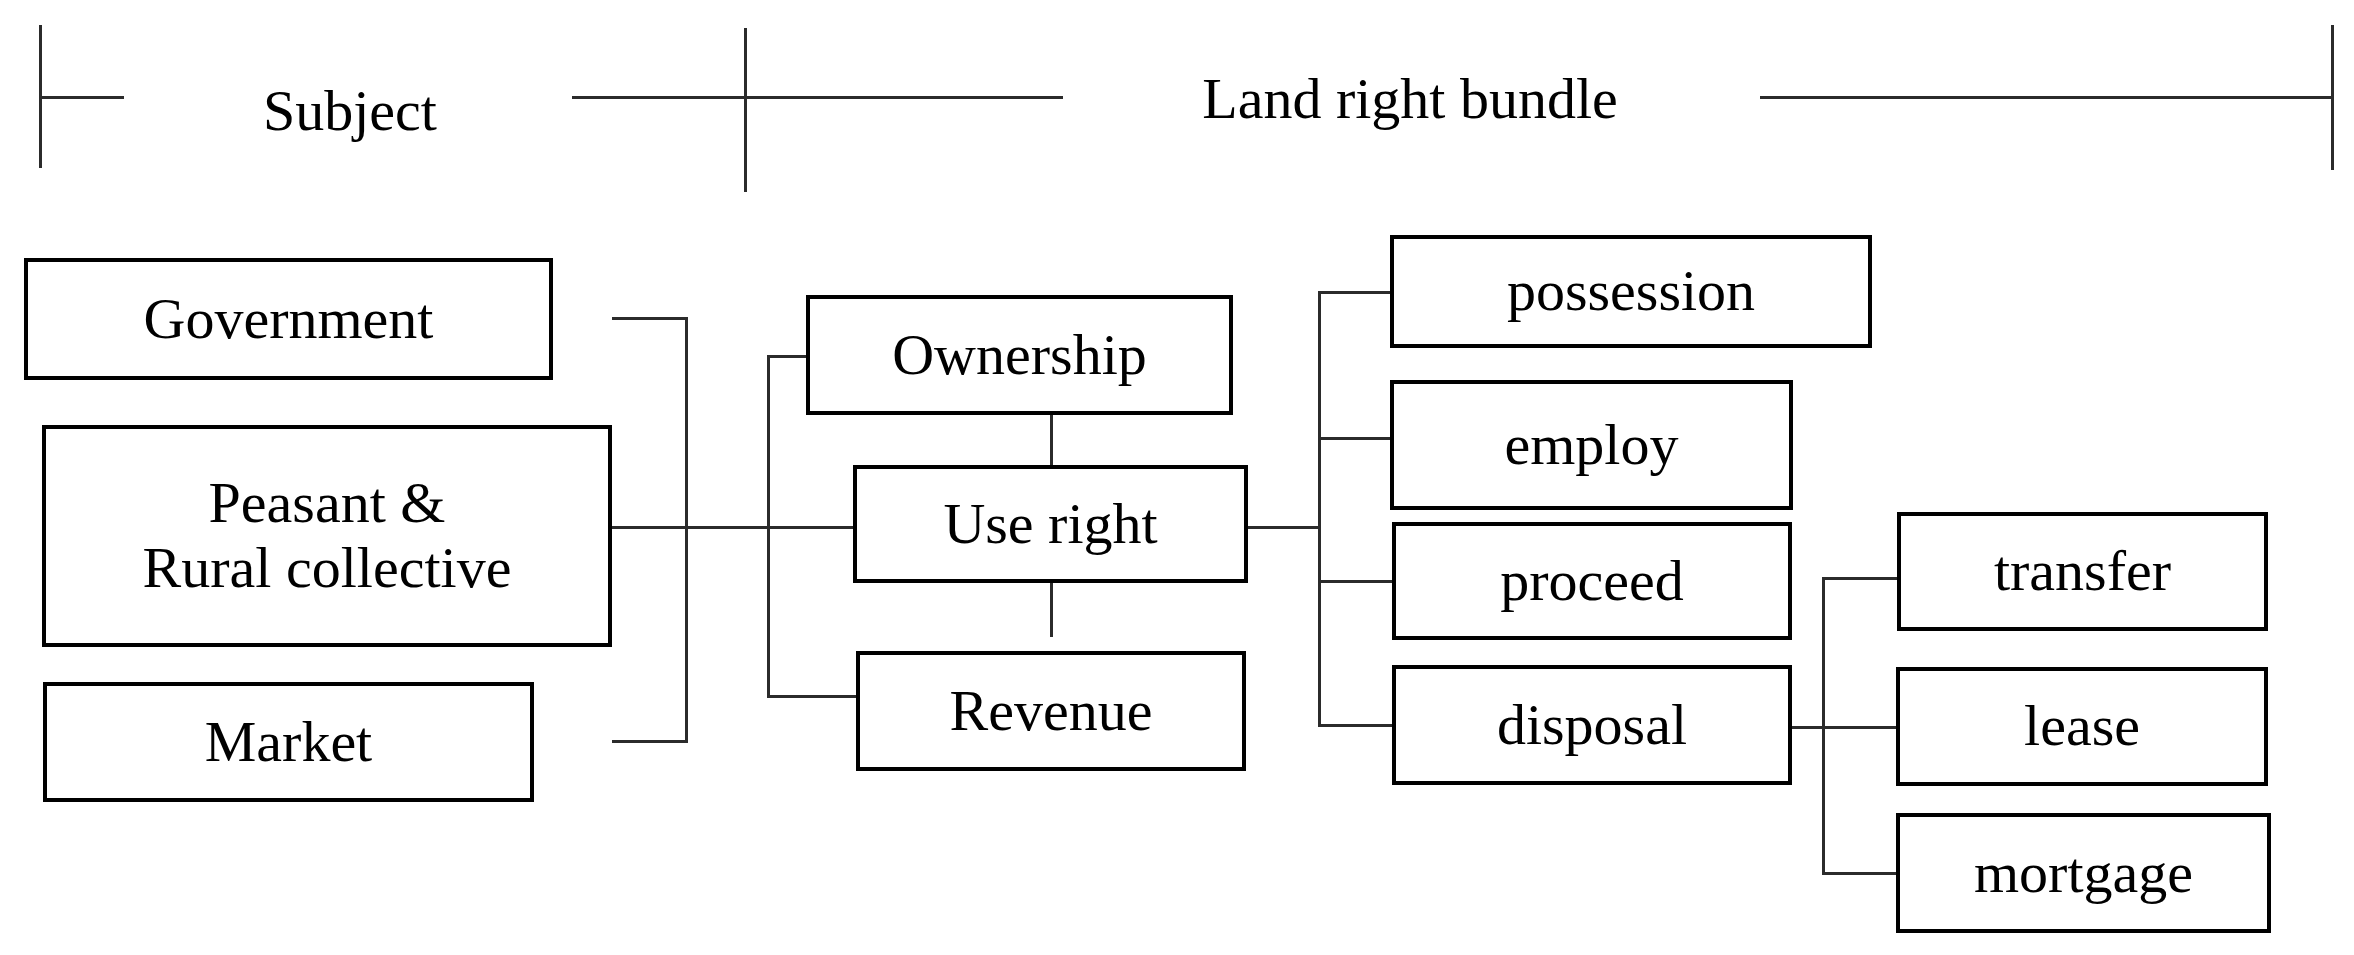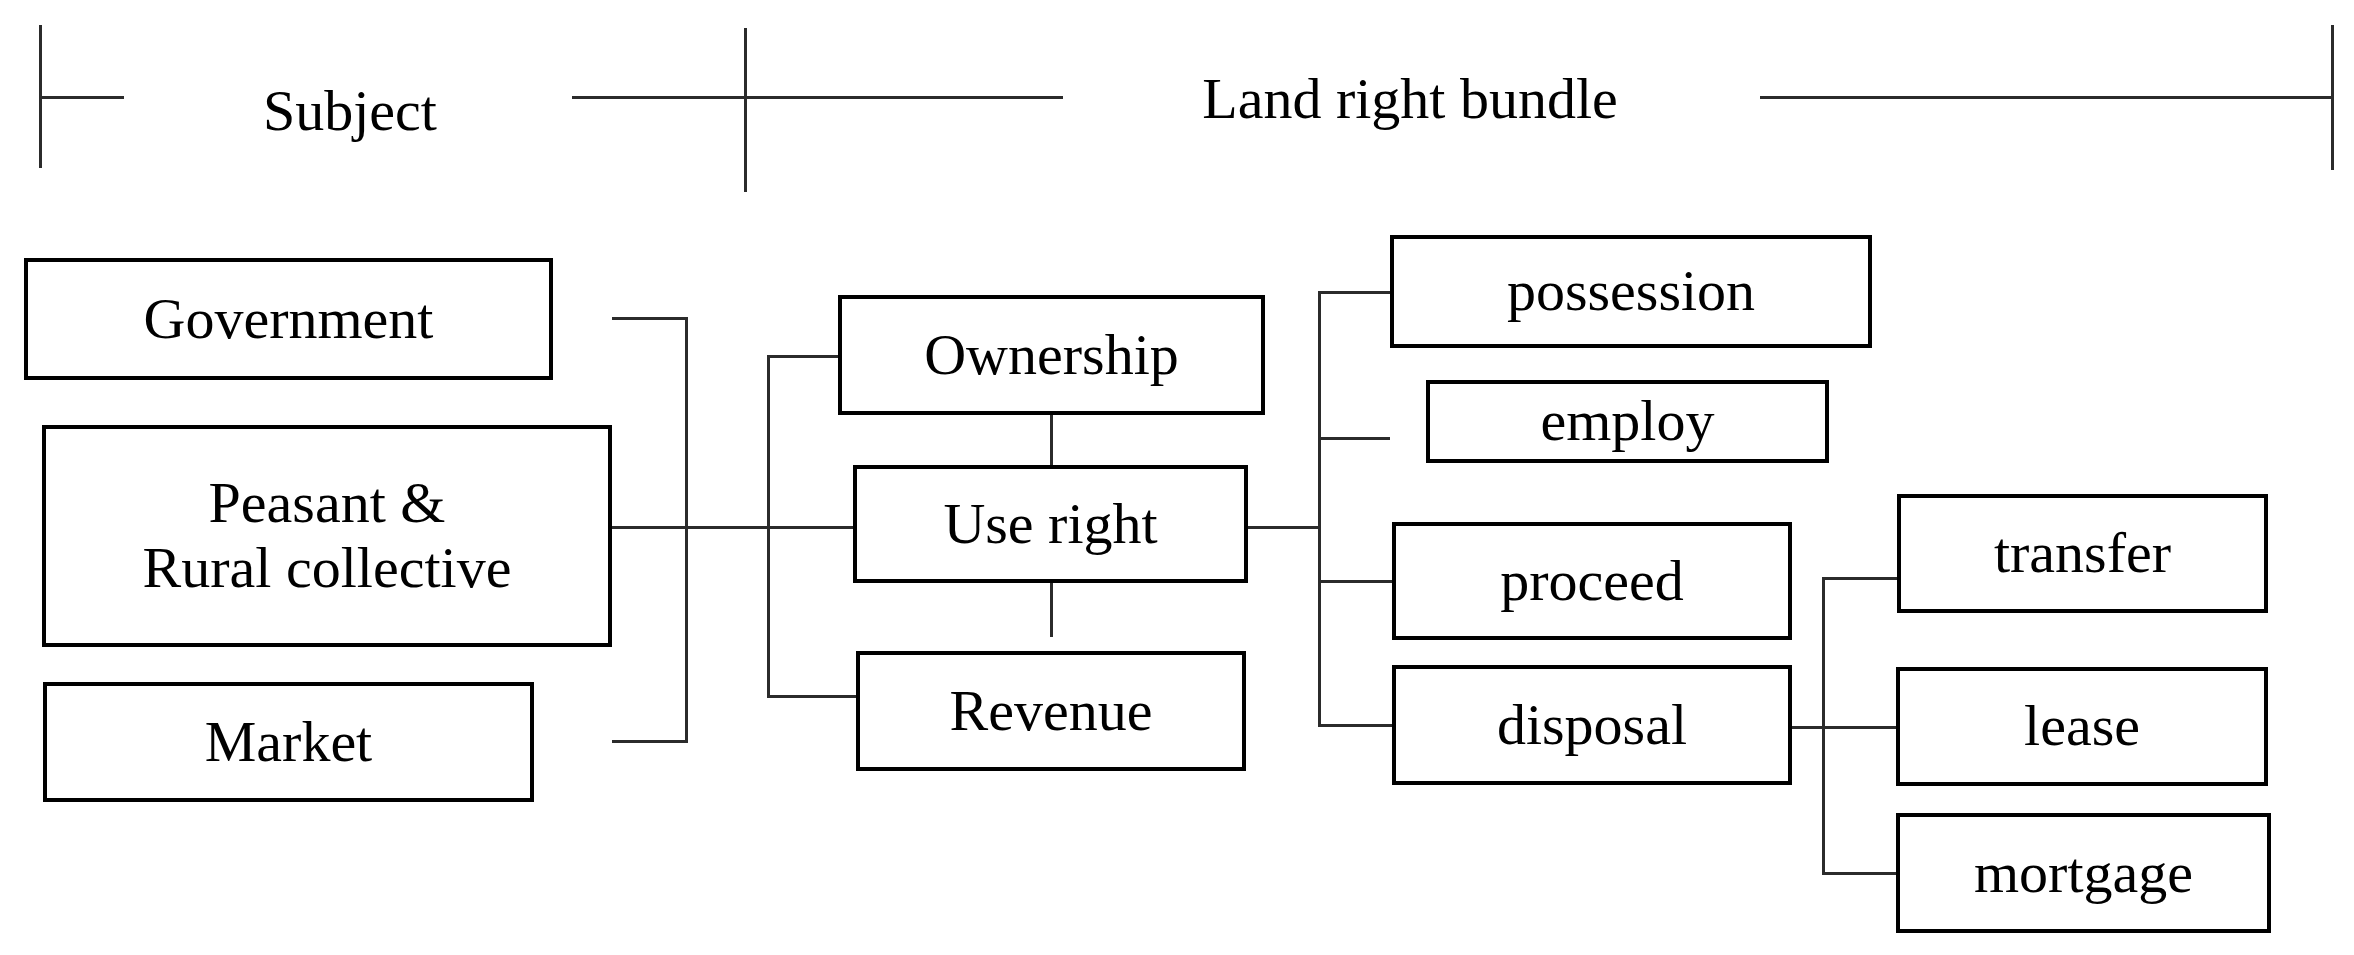--- a/index.html
+++ b/index.html
@@ -53,28 +53,28 @@
   .tick-left   { left: 39px;  top: 25px; height: 143px; }
   .tick-mid    { left: 744px; top: 28px; height: 164px; }
   .tick-right  { left: 2331px; top: 25px; height: 145px; }
   .hdr-a { left: 40px;   top: 96px; width: 84px; }
   .hdr-b { left: 572px;  top: 96px; width: 492px; }
   .hdr-c { left: 1760px; top: 96px; width: 574px; }
   
   .n-government { left: 24px;   top: 258px; width: 529px; height: 122px; text-align: right; }
   .n-peasant    { left: 42px;   top: 425px; width: 570px; height: 222px; }
   .n-market     { left: 43px;   top: 682px; width: 491px; height: 120px; }
-  .n-ownership  { left: 838px;  top: 295px; width: 427px; height: 120px; }
+  .n-ownership  { left: 806px;  top: 295px; width: 427px; height: 120px; }
   .n-useright   { left: 853px;  top: 465px; width: 395px; height: 118px; }
   .n-revenue    { left: 856px;  top: 637px; width: 390px; height: 120px; margin-top: 14px; }
   .n-possession { left: 1390px; top: 235px; width: 482px; height: 113px; }
-  .n-employ     { left: 1426px; top: 380px; width: 403px; height: 83px; }
+  .n-employ     { left: 1390px; top: 380px; width: 403px; height: 130px; }
   .n-proceed    { left: 1392px; top: 522px; width: 400px; height: 118px; }
   .n-disposal   { left: 1392px; top: 665px; width: 400px; height: 120px; }
-  .n-transfer   { left: 1897px; top: 494px; width: 371px; height: 119px; }
+  .n-transfer   { left: 1897px; top: 512px; width: 371px; height: 119px; }
   .n-lease      { left: 1896px; top: 667px; width: 372px; height: 119px; }
   .n-mortgage   { left: 1896px; top: 813px; width: 375px; height: 120px; }
   
   .c-gov        { left: 612px;  top: 317px; width: 76px; }
   .c-market     { left: 612px;  top: 740px; width: 76px; }
   .v-subjects   { left: 685px;  top: 317px; height: 426px; }
   .c-peasant    { left: 612px;  top: 526px; width: 241px; }
   .c-ownership  { left: 767px;  top: 355px; width: 71px; }
   .c-revenue    { left: 767px;  top: 695px; width: 89px; }
   .v-rights     { left: 767px;  top: 355px; height: 343px; }

